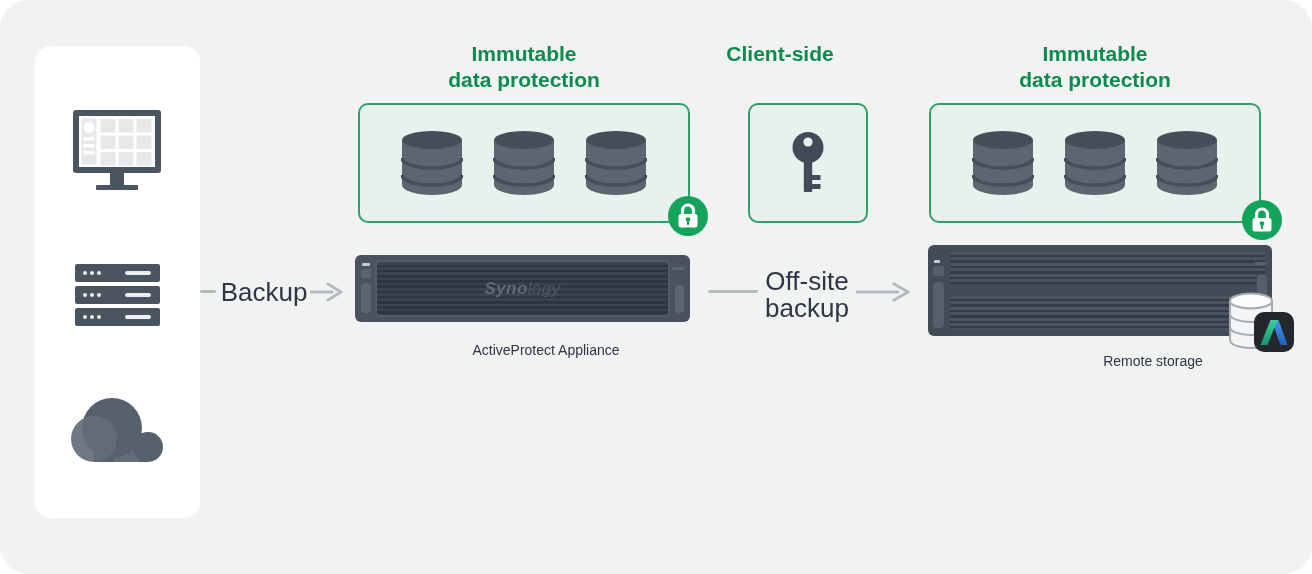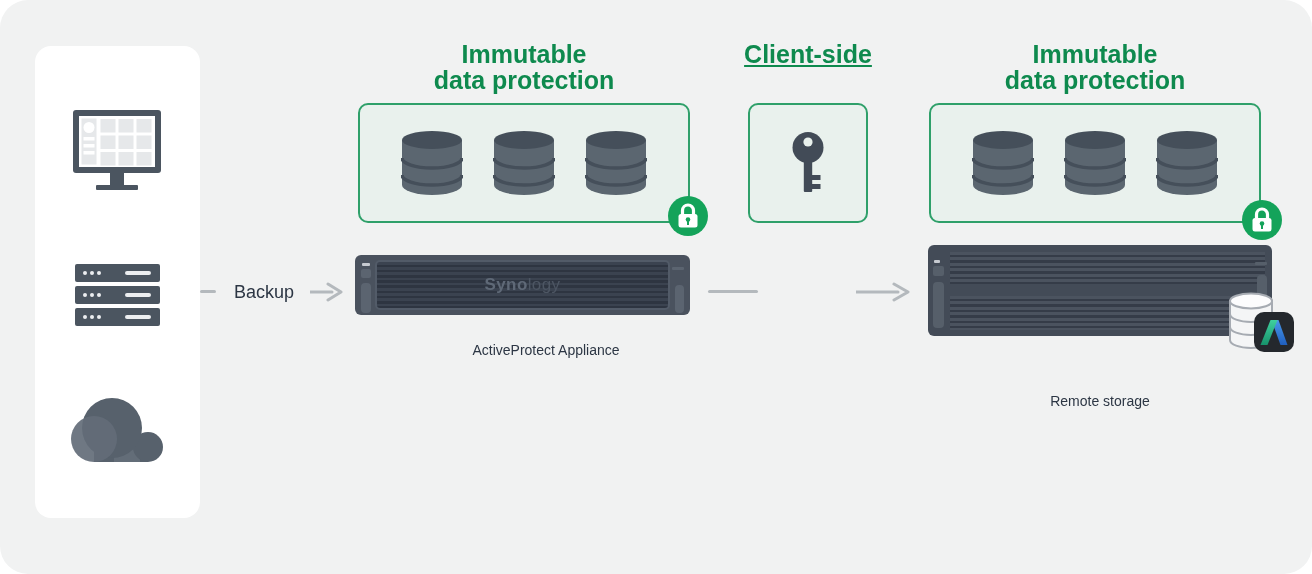--- a/index.html
+++ b/index.html
@@ -16,35 +16,35 @@
 
   
   .src-panel { left:35px; top:46px; width:165px; height:472px; background:#ffffff; border-radius:16px; }
 
   .server-row { width:85px; height:18px; background:#4b5560; border-radius:2px; position:relative; margin-bottom:4px; }
   .server-row .dot { position:absolute; top:7px; width:4px; height:4px; border-radius:50%; background:#eceef0; }
   .server-row .dash { position:absolute; top:7px; right:9px; width:26px; height:4px; border-radius:2px; background:#eceef0; }
 
   
   .flow-dash { height:3px; background:#b4b9bd; border-radius:2px; }
-  .flow-label { font-size:18px; color:#2c3644; text-align:center; line-height:27px; }
-
-  
-  .green-title { font-size:25px; font-weight:bold; color:#0e8a4e; text-align:center; line-height:26px; }
+  .flow-label { font-size:26px; color:#2c3644; text-align:center; line-height:27px; }
+
+  
+  .green-title { font-size:21px; font-weight:bold; color:#0e8a4e; text-align:center; line-height:26px; }
   .green-box {
     background:#e9f1ed; border:2px solid #2fa06a; border-radius:10px;
     display:flex; align-items:center; justify-content:center; gap:30px;
   }
   .lock-badge {
     position:absolute; width:40px; height:40px; border-radius:50%;
     background:#14a35a; display:flex; align-items:center; justify-content:center; z-index:5;
   }
 
   
-  .appliance1 { left:355px; top:255px; width:335px; height:60px; background:#4a525e; border-radius:6px; }
+  .appliance1 { left:355px; top:255px; width:335px; height:67px; background:#4a525e; border-radius:6px;font-style:italic; }
   .appliance1 .panel {
     position:absolute; left:20px; right:20px; top:5px; bottom:5px;
     border:2px solid #525b68; border-radius:5px;
     background:repeating-linear-gradient(180deg,#3b4350 0px,#3b4350 2.6px,#2e3541 2.6px,#2e3541 5.2px);
     display:flex; align-items:center; justify-content:center;
   }
   .brand { font-size:17px; letter-spacing:0.4px; }
   .brand .b1 { font-weight:bold; color:#5f6977; }
   .brand .b2 { font-weight:normal; color:#4d5663; }
   .ear-dash-light { position:absolute; background:#c6cad0; border-radius:1px; }
@@ -166,21 +166,21 @@
     <div class="lock-badge" style="left:308px; top:91px;">
       <svg width="40" height="40" viewBox="0 0 40 40">
         <path d="M14.5 19 v-4.5 a5.5 5.5 0 0 1 11 0 V19" stroke="#ffffff" stroke-width="3.2" fill="none"></path>
         <rect x="10.5" y="18" width="19" height="13.5" rx="2.5" fill="#ffffff"></rect>
         <circle cx="20" cy="23.5" r="2.3" fill="#14a35a"></circle>
         <rect x="19" y="24.5" width="2" height="4.5" fill="#14a35a"></rect>
       </svg>
     </div>
   </div>
 
-  <div class="abs green-title" style="left:718px; top:41px; width:180px;text-decoration:underline;">
+  <div class="abs green-title" style="left:690px; top:41px; width:180px;">
     <div>Client-side</div>
   </div>
 
   <div class="abs green-box" style="left:748px; top:103px; width:120px; height:120px;">
     <svg width="36" height="62" viewBox="0 0 36 62">
       <circle cx="18" cy="15.5" r="15.5" fill="#424b57"></circle>
       <circle cx="18" cy="10" r="4.6" fill="#e9f1ed"></circle>
       <rect x="13.8" y="29" width="8.4" height="31" rx="1" fill="#424b57"></rect>
       <rect x="21.5" y="43" width="9" height="5" fill="#424b57"></rect>
       <rect x="21.5" y="52" width="9" height="5" fill="#424b57"></rect>
@@ -195,20 +195,24 @@
       <div class="brand">
         <span class="b1">Syno</span><span class="b2">logy</span>
       </div>
     </div>
     <span class="ear-dash" style="right:6px; top:12px; width:12px; height:3px;"></span>
     <span class="ear-vbar" style="right:6px; top:30px; width:9px; height:28px;"></span>
   </div>
   <div class="abs dev-label" style="left:390px; top:342px; width:312px;">ActiveProtect Appliance</div>
 
   <div class="abs flow-dash" style="left:708px; top:290px; width:50px;"></div>
+  <div class="abs flow-label" style="left:760px; top:268px; width:94px;">
+    <div>Off-site</div>
+    <div>backup</div>
+  </div>
   <div class="abs" style="left:856px; top:280px;">
     <svg width="56" height="24" viewBox="0 0 56 24">
       <path d="M0 12 H42 M38 4 l14 8 -14 8" stroke="#b4b9bd" stroke-width="3" fill="none" stroke-linecap="round" stroke-linejoin="round"></path>
     </svg>
   </div>
 
   <div class="abs green-title" style="left:929px; top:41px; width:332px;">
     <div>Immutable</div>
     <div>data protection</div>
   </div>
@@ -269,15 +273,15 @@
         </linearGradient>
         <linearGradient id="gG" x1="0" y1="0" x2="0" y2="1">
           <stop offset="0" stop-color="#3fd19e"></stop>
             <stop offset="1" stop-color="#17926b"></stop>
         </linearGradient>
       </defs>
       <polygon points="17.5,8 24.5,8 33.5,33 26.5,33" fill="url(#gB)"></polygon>
       <polygon points="6.5,33 16.5,8 23.5,8 13.5,33" fill="url(#gG)"></polygon>
     </svg>
   </div>
-  <div class="abs dev-label" style="left:950px; top:353px; width:300px;margin-top:40px;">Remote storage</div>
+  <div class="abs dev-label" style="left:1003px; top:353px; width:300px;">Remote storage</div>
 
 </div>
 
 </body></html>

